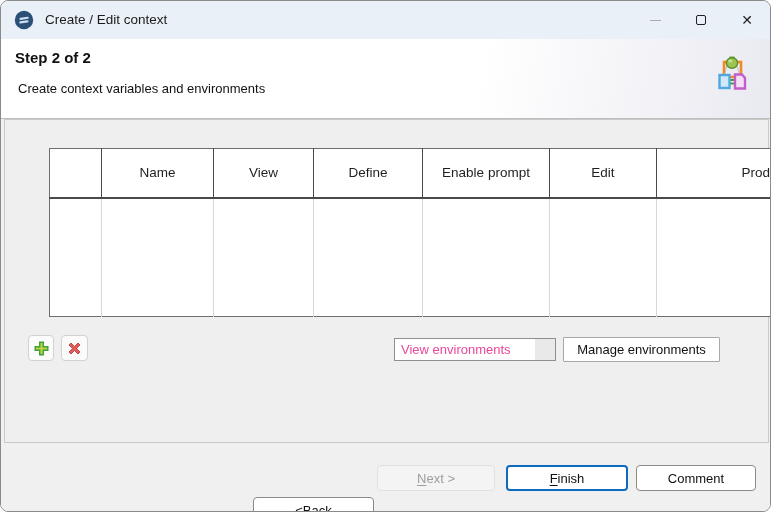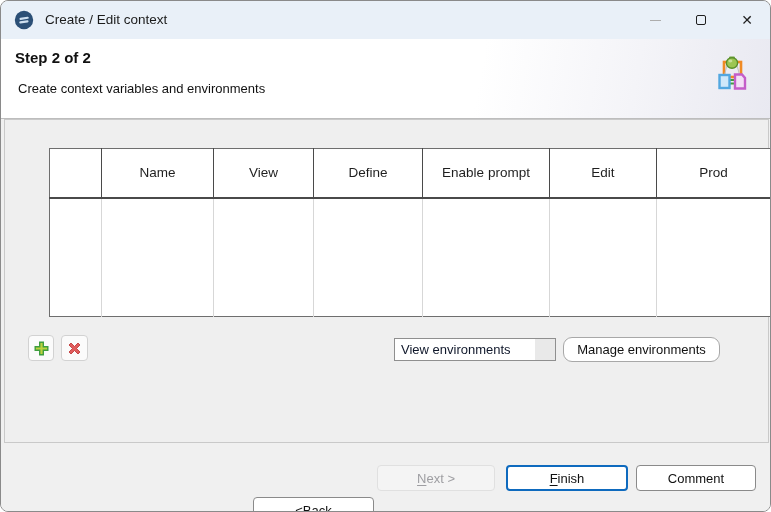--- a/index.html
+++ b/index.html
@@ -46,45 +46,45 @@
   .var-table {
     position:absolute; left:25px; top:147px; width:721px;
     border-collapse:collapse; background:#ffffff; table-layout:fixed;margin-left:23px;
   }
   .var-table, .var-table tr { border:1px solid #6e6e6e; }
   .var-table th {
     height:49px; font-size:13.5px; font-weight:normal; color:#1f1f1f;
     background:#ffffff; border-right:1px solid #4a4a4a; border-bottom:2px solid #4a4a4a;
     text-align:center; vertical-align:middle;
   }
-  .var-table th:last-child { border-right:none; }
+  .var-table th:last-child { border-right:none;text-align:right; }
   .var-table td {
     height:119px; background:#ffffff; border-right:1px solid #d7d7d7;
   }
   .var-table td:last-child { border-right:none; }
 
   
   .tool-btn {
     position:absolute; width:26px; height:26px; top:334px;
     background:#fbfbfb; border:1px solid #d2d2d2; border-radius:4px;
     display:flex; align-items:center; justify-content:center; cursor:pointer;
   }
   .tool-btn.add { left:27px; }
   .tool-btn.del { left:60px; width:27px; }
 
   
   .env-combo {
     position:absolute; left:393px; top:337px; width:162px; height:23px;
     background:#ffffff; border:1px solid #8f8f8f; display:flex; align-items:center;
   }
-  .env-combo-text { flex:1; padding-left:6px; font-size:13px; color:#0f172a; white-space:nowrap; overflow:hidden; }
+  .env-combo-text { flex:1; padding-left:6px; font-size:13px; color:#ec4899; white-space:nowrap; overflow:hidden; }
   .env-combo-btn { width:20px; height:21px; background:#e9e9e9; }
   .manage-btn {
     position:absolute; left:562px; top:336px; width:157px; height:25px;
-    background:#ffffff; border:1px solid #a8a8a8; border-radius:9px;
+    background:#ffffff; border:1px solid #a8a8a8; border-radius:1px;
     font-size:13px; color:#111; display:flex; align-items:center; justify-content:center; cursor:pointer;
   }
 
   
   .footer {
     position:absolute; left:0; top:442px; width:100%; height:70px;
     background:#f0f0f0;
   }
   .dlg-btn {
     position:absolute; top:22px; height:26px; border-radius:4px;

